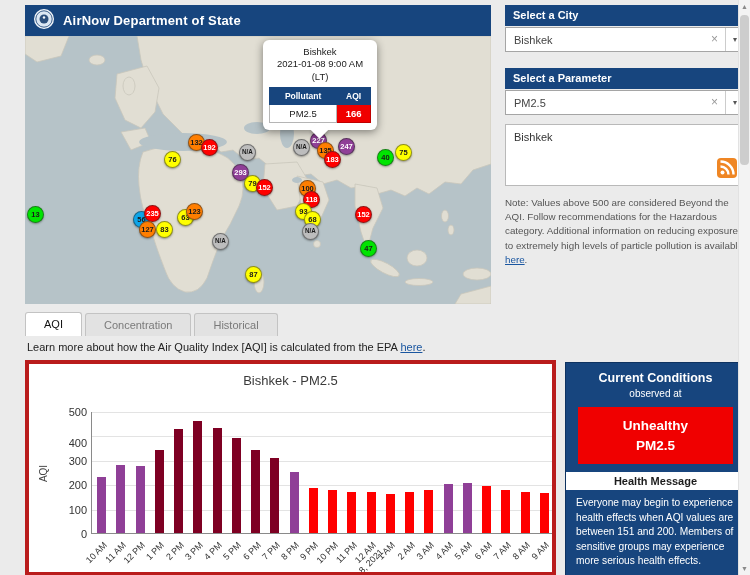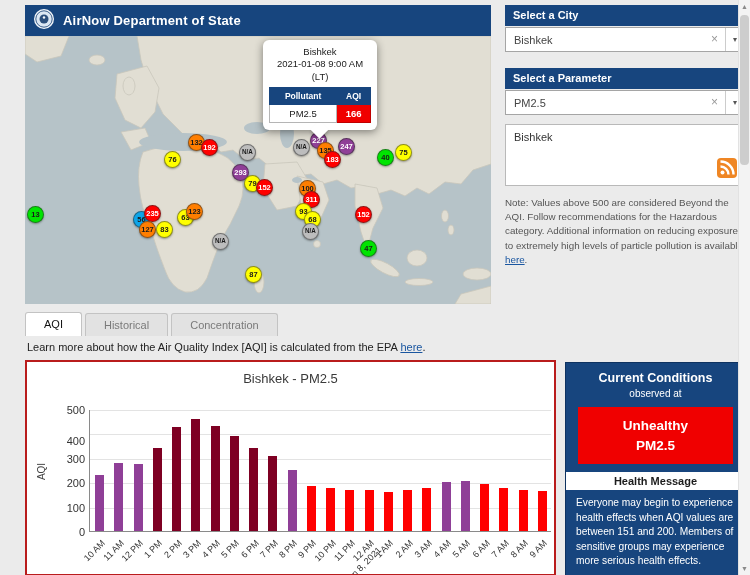--- a/index.html
+++ b/index.html
@@ -26,21 +26,21 @@
 
   
   .tabs{position:absolute;left:25px;top:312px;display:flex;gap:3px;align-items:flex-end}
   .tab{padding:5px 18px;font-size:11px;color:#7a7a7a;background:#e2e2e2;border:1px solid #c3c3c3;border-bottom:none;border-radius:3px 3px 0 0;cursor:pointer}
   .tab.active{background:#fff;color:#111;padding-bottom:6px}
 
   .learn{position:absolute;left:27px;top:341px;font-size:11px;color:#222}
   .learn a{color:#1a56a0;text-decoration:underline;cursor:pointer}
 
   
-  .chart-box{position:absolute;left:25px;top:360px;width:531px;height:216px;background:#fff;border:2px solid #b91c1c;overflow:hidden}
+  .chart-box{position:absolute;left:25px;top:360px;width:531px;height:216px;background:#fff;border:4px solid #b91c1c;overflow:hidden}
   .chart-title{text-align:center;margin-top:9px;font-size:13px;color:#3a3a3a}
   .ylabel{position:absolute;left:6px;top:104px;font-size:10px;color:#444;transform:rotate(-90deg)}
   .plot{position:absolute;left:62px;top:48px;width:462px;height:122px;border-left:1px solid #8a8a8a;border-bottom:1px solid #8a8a8a}
   .gridline{position:absolute;left:0;right:0;height:1px;background:#e3e3e3}
   .ytick{position:absolute;right:100%;margin-right:5px;font-size:11px;color:#333;transform:translateY(-50%)}
   .bar{position:absolute;bottom:0;width:9px;cursor:pointer}
   .xlabel{position:absolute;font-size:9px;color:#333;width:62px;text-align:right;transform:rotate(-45deg);transform-origin:100% 0;white-space:pre;line-height:1.15}
 
   
   .cond{position:absolute;left:565px;top:362px;width:181px;height:216px;background:#17457e;color:#fff;border:1px solid #0e3260}
@@ -130,21 +130,21 @@
       <div class="marker" style="left: 131px; top: 185px; background: rgb(255, 255, 0); color: rgb(26, 26, 26);">83</div>
       <div class="marker" style="left: 152px; top: 173px; background: rgb(255, 255, 0); color: rgb(26, 26, 26);">63</div>
       <div class="marker" style="left: 161px; top: 167px; background: rgb(255, 126, 0); color: rgb(26, 26, 26);">123</div>
       <div class="marker" style="left: 187px; top: 197px; background: rgb(189, 189, 189); color: rgb(26, 26, 26); font-size: 6.3px;">N/A</div>
       <div class="marker" style="left: 268px; top: 103px; background: rgb(189, 189, 189); color: rgb(26, 26, 26); font-size: 6.3px;">N/A</div>
       <div class="marker" style="left: 285px; top: 96px; background: rgb(143, 63, 151); color: rgb(255, 255, 255);">227</div>
       <div class="marker" style="left: 292px; top: 106px; background: rgb(255, 126, 0); color: rgb(26, 26, 26);">135</div>
       <div class="marker" style="left: 313px; top: 102px; background: rgb(143, 63, 151); color: rgb(255, 255, 255);">247</div>
       <div class="marker" style="left: 299px; top: 115px; background: rgb(255, 0, 0); color: rgb(255, 255, 255);">183</div>
       <div class="marker" style="left: 274px; top: 144px; background: rgb(255, 126, 0); color: rgb(26, 26, 26);">100</div>
-      <div class="marker" style="left: 278px; top: 155px; background: rgb(255, 0, 0); color: rgb(255, 255, 255);">311</div>
+      <div class="marker" style="left: 278px; top: 155px; background: rgb(255, 0, 0); color: rgb(255, 255, 255);">118</div>
       <div class="marker" style="left: 270px; top: 167px; background: rgb(255, 255, 0); color: rgb(26, 26, 26);">93</div>
       <div class="marker" style="left: 279px; top: 175px; background: rgb(255, 255, 0); color: rgb(26, 26, 26);">68</div>
       <div class="marker" style="left: 277px; top: 187px; background: rgb(189, 189, 189); color: rgb(26, 26, 26); font-size: 6.3px;">N/A</div>
       <div class="marker" style="left: 330px; top: 170px; background: rgb(255, 0, 0); color: rgb(255, 255, 255);">152</div>
       <div class="marker" style="left: 335px; top: 204px; background: rgb(0, 228, 0); color: rgb(26, 26, 26);">47</div>
       <div class="marker" style="left: 220px; top: 230px; background: rgb(255, 255, 0); color: rgb(26, 26, 26);">87</div>
       <div class="marker" style="left: 352px; top: 113px; background: rgb(0, 228, 0); color: rgb(26, 26, 26);">40</div>
       <div class="marker" style="left: 370px; top: 108px; background: rgb(255, 255, 0); color: rgb(26, 26, 26);">75</div>
     </div>
 
@@ -163,22 +163,22 @@
         <td>PM2.5</td>
         <td class="aqi-cell">166</td>
       </tr>
     </tbody>
       </table>
   </div>
 </div>
 
 <div class="tabs" id="tabs">
     <div class="tab active">AQI</div>
+    <div class="tab">Concentration</div>
     <div class="tab">Historical</div>
-    <div class="tab">Concentration</div>
   </div>
 
 <div class="learn">
   <span>Learn more about how the Air Quality Index [AQI] is calculated from the EPA </span><a>here</a><span>.</span>
 </div>
 
 <div class="chart-box">
   <div class="chart-title">Bishkek - PM2.5</div>
   <div class="ylabel">AQI</div>
   <div class="plot" id="plot">

